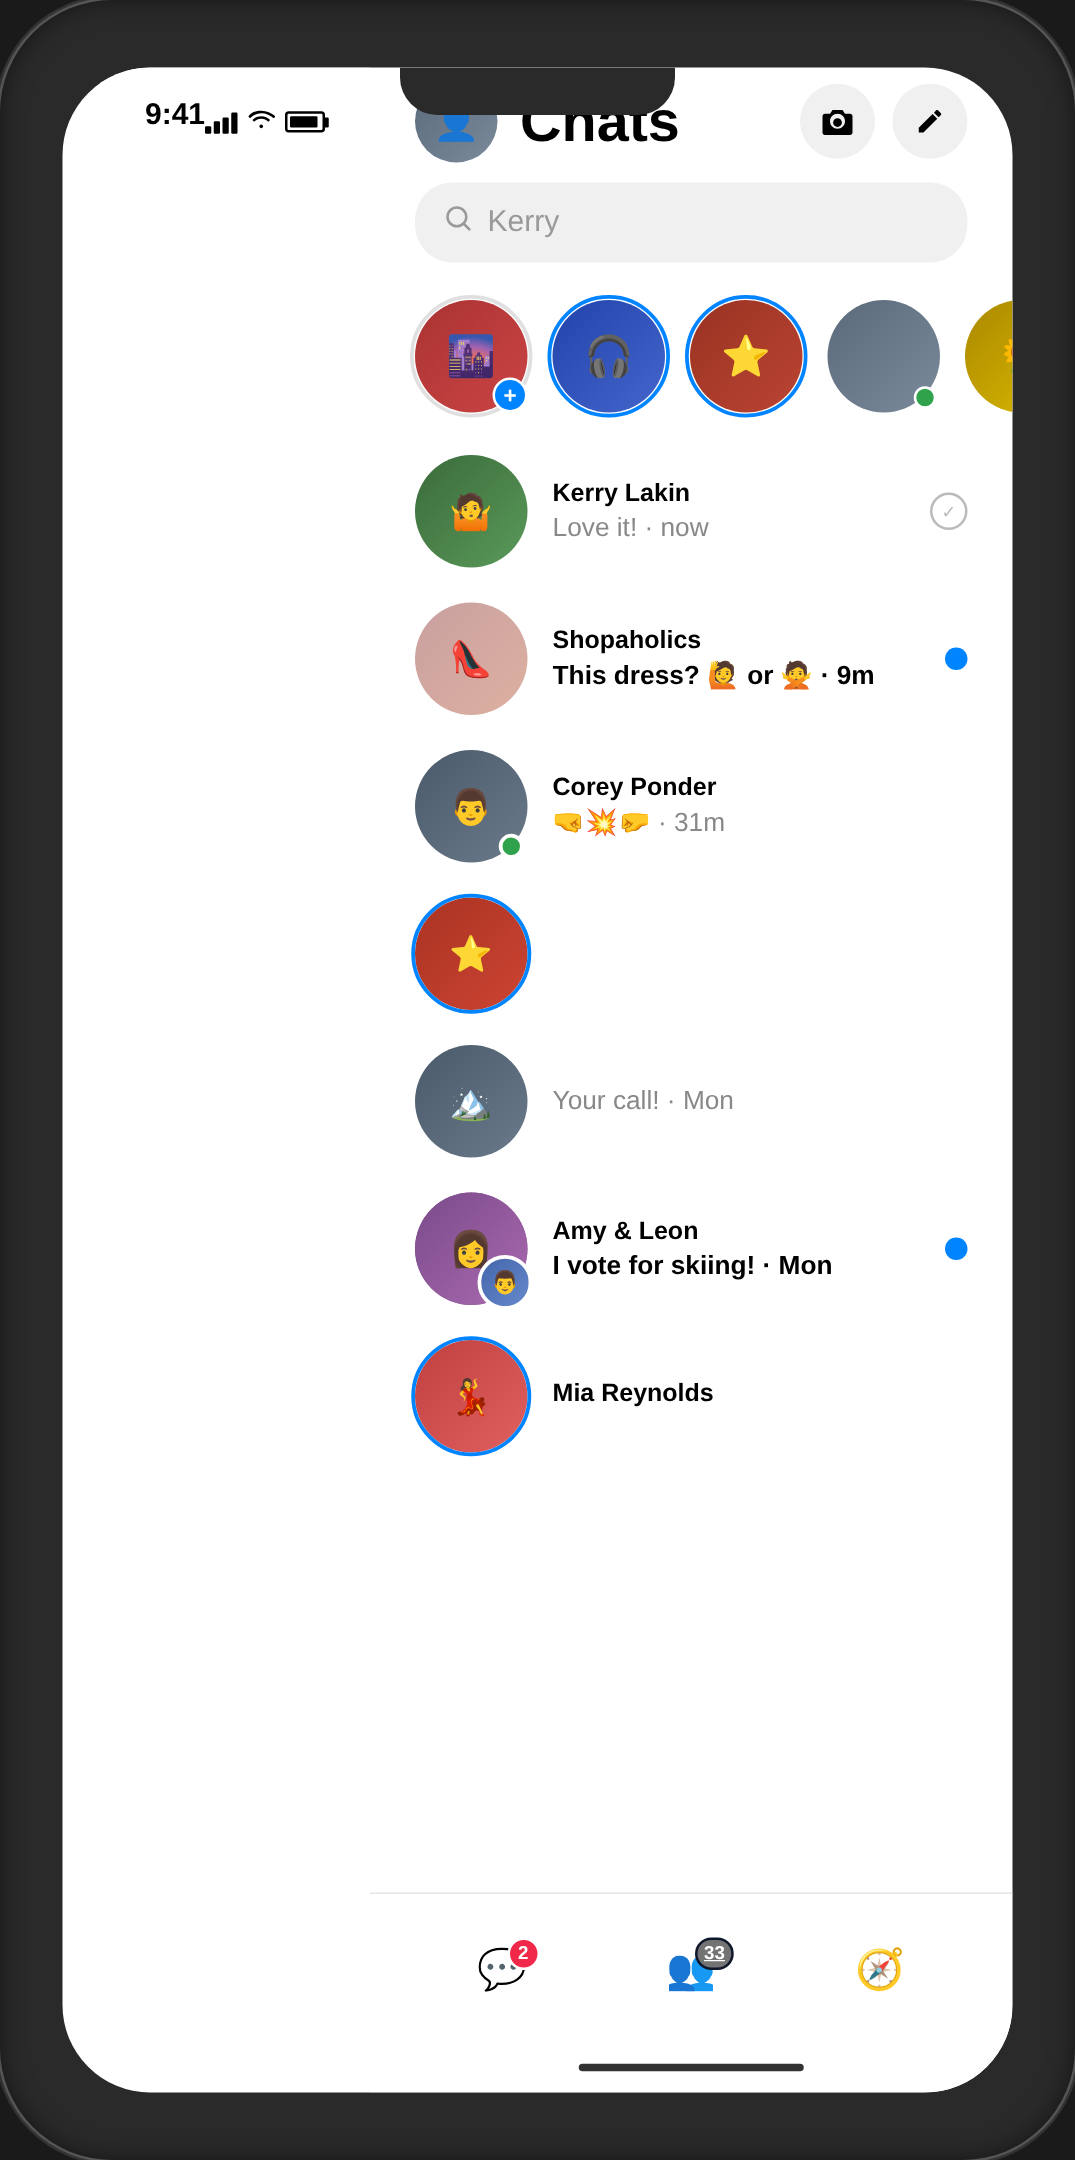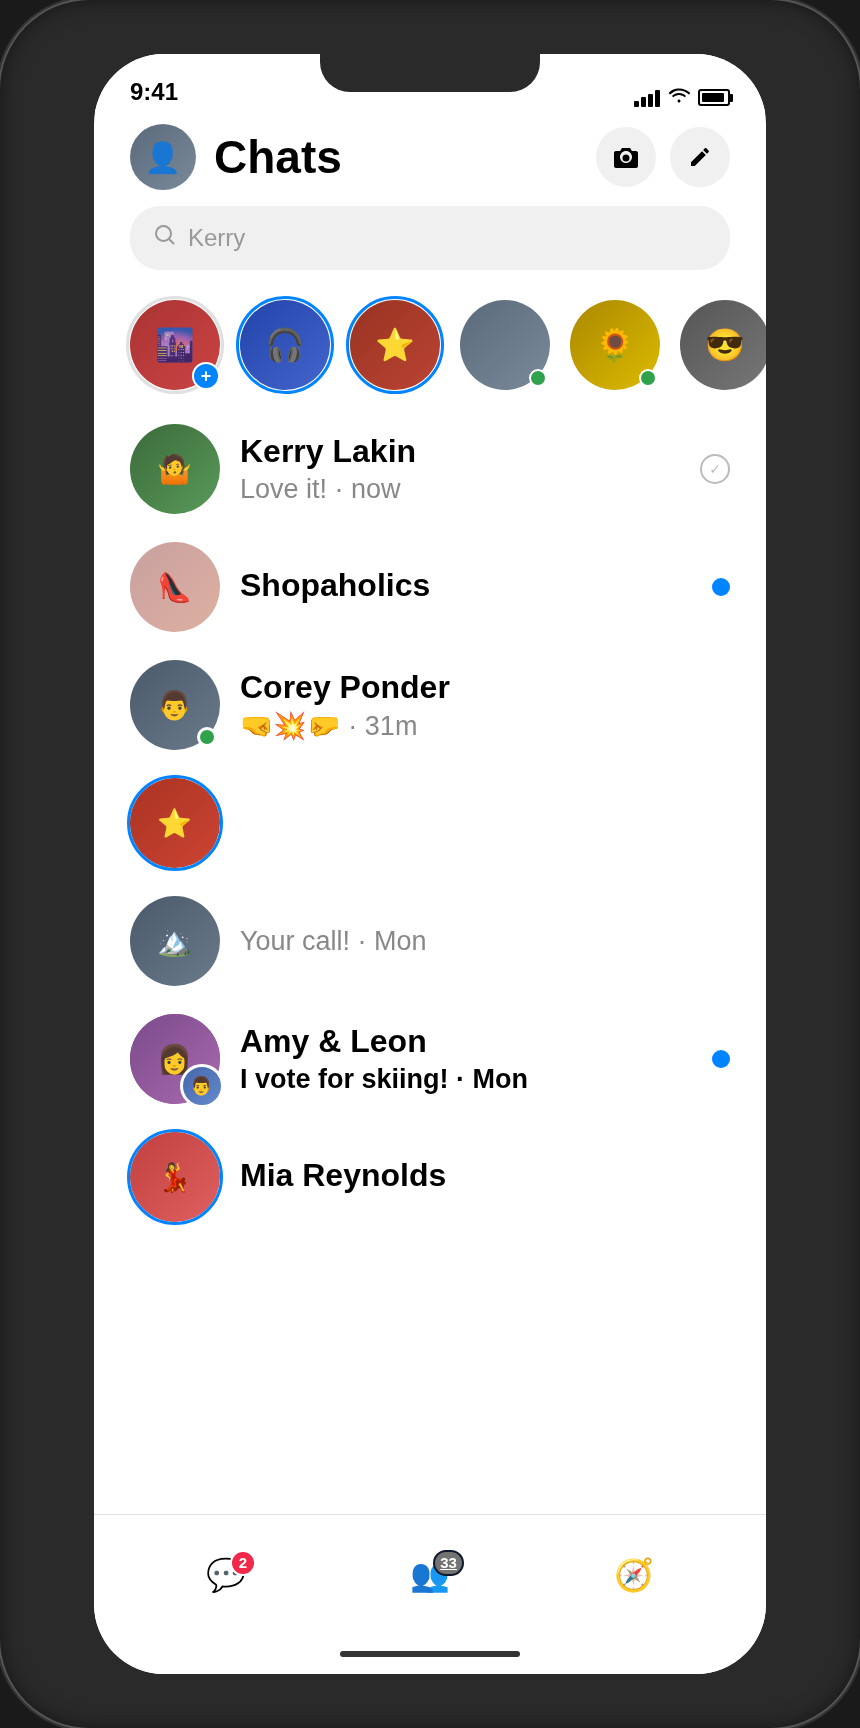--- a/index.html
+++ b/index.html
@@ -16,28 +16,29 @@
       height: 1728px;
       background: #2a2a2a;
       border-radius: 90px;
       position: relative;
       display: flex;
       justify-content: center;
       align-items: center;
       box-shadow: 0 0 0 2px #555, 0 0 0 4px #333, inset 0 0 20px rgba(0,0,0,0.5);
     }
     .phone-screen {
-      width: 672px;
+      width: 760px;
       height: 1620px;
       background: #fff;
       border-radius: 70px;
       overflow: hidden;
       position: relative;
       display: flex;
-      flex-direction: column;
+      flex-direction: row;
+      padding-left: 30px;
     }
     
     .notch {
       position: absolute;
       top: 0;
       left: 50%;
       transform: translateX(-50%);
       width: 220px;
       height: 38px;
       background: #2a2a2a;
@@ -289,27 +290,27 @@
       height: 20px;
       background: #31a24c;
       border-radius: 50%;
       border: 3px solid #fff;
     }
     .chat-info {
       flex: 1;
       overflow: hidden;
     }
     .chat-name {
-      font-size: 32px;
+      font-size: 20px;
       font-weight: 700;
       color: #000;
       margin-bottom: 4px;
     }
     .chat-preview {
-      font-size: 27px;
+      font-size: 21px;
       color: #888;
       white-space: nowrap;
       overflow: hidden;
       text-overflow: ellipsis;
     }
     .chat-preview.unread {
       color: #000;
       font-weight: 600;
     }
     .chat-meta {
@@ -554,20 +555,21 @@
         </div>
 
         <div class="chat-item">
           <div class="chat-avatar-wrap">
             <div class="chat-avatar" style="background:linear-gradient(135deg,#c9a0a0,#ddb0a0);">
               <span style="font-size:28px;">👠</span>
             </div>
           </div>
           <div class="chat-info">
             <div class="chat-name">Shopaholics</div>
+            <div class="chat-preview unread">This dress? 🙋 or 🙅 · 9m</div>
           </div>
           <div class="chat-meta">
             <div class="unread-dot"></div>
           </div>
         </div>
 
         <div class="chat-item">
           <div class="chat-avatar-wrap">
             <div class="chat-avatar" style="background:linear-gradient(135deg,#4a5a6a,#6a7a8a);">
               <span style="font-size:28px;">👨</span>

